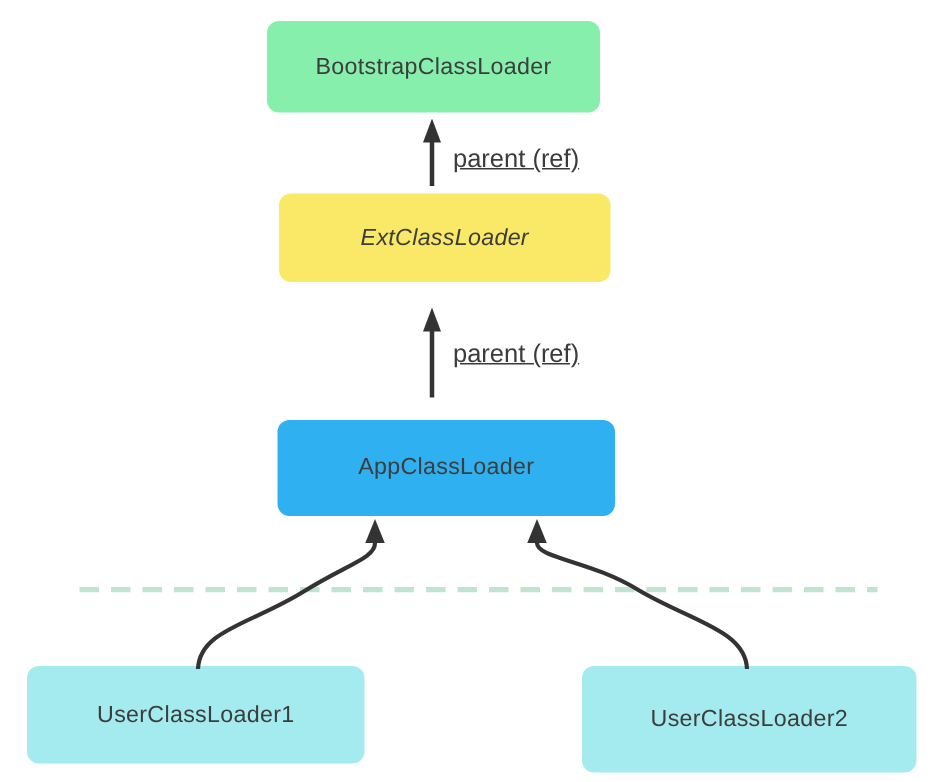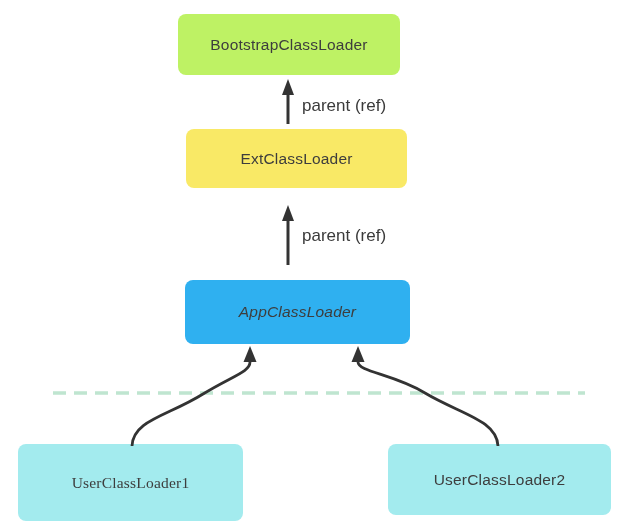--- a/index.html
+++ b/index.html
@@ -7,44 +7,44 @@
     position:relative;width:623px;height:521px;background:#ffffff;overflow:hidden;
     font-family:"Liberation Sans", sans-serif;
   }
   .node{
     position:absolute;display:flex;align-items:center;justify-content:center;
     border-radius:8px;color:#3d3d3d;font-size:15.5px;letter-spacing:.2px;
     box-sizing:border-box;
   }
   .node-bootstrap{left:178px;top:14px;width:222px;height:61px;}
   .node-ext{left:186px;top:129px;width:221px;height:59px;}
-  .node-app{left:185px;top:280px;width:225px;height:64px;font-style:italic;}
-  .node-user1{left:18px;top:444px;width:225px;height:77px;font-family:Liberation Serif, serif;}
+  .node-app{left:185px;top:280px;width:225px;height:64px;}
+  .node-user1{left:18px;top:444px;width:225px;height:65px;}
   .node-user2{left:388px;top:444px;width:223px;height:71px;}
   .edge-label{
-    position:absolute;left:302px;color:#3b3b3b;font-size:17px;white-space:nowrap;
+    position:absolute;left:302px;color:#3b3b3b;font-size:17px;white-space:nowrap;text-decoration:underline;
   }
   .edge-label-1{top:96px;}
   .edge-label-2{top:226px;}
   svg.overlay{position:absolute;left:0;top:0;z-index:2;}
   .watermark{
     position:absolute;right:3px;bottom:4px;z-index:3;
     font-size:13.5px;color:rgba(125,132,138,0.75);letter-spacing:.5px;
   }
 </style>
 </head>
 <body>
 
 <div class="stage">
 
-  <div class="node node-bootstrap" style="background-color: #bef264;">
+  <div class="node node-bootstrap" style="background-color: #86efac;">
     <span>BootstrapClassLoader</span>
   </div>
 
-  <div class="node node-ext" style="background-color: rgb(249, 233, 102);">
+  <div class="node node-ext" style="background-color: rgb(249, 233, 102); font-style: italic;">
     <span>ExtClassLoader</span>
   </div>
 
   <div class="node node-app" style="background-color: rgb(47, 176, 240);">
     <span>AppClassLoader</span>
   </div>
 
   <div class="node node-user1" style="background-color: rgb(163, 235, 238);">
     <span>UserClassLoader1</span>
   </div>

